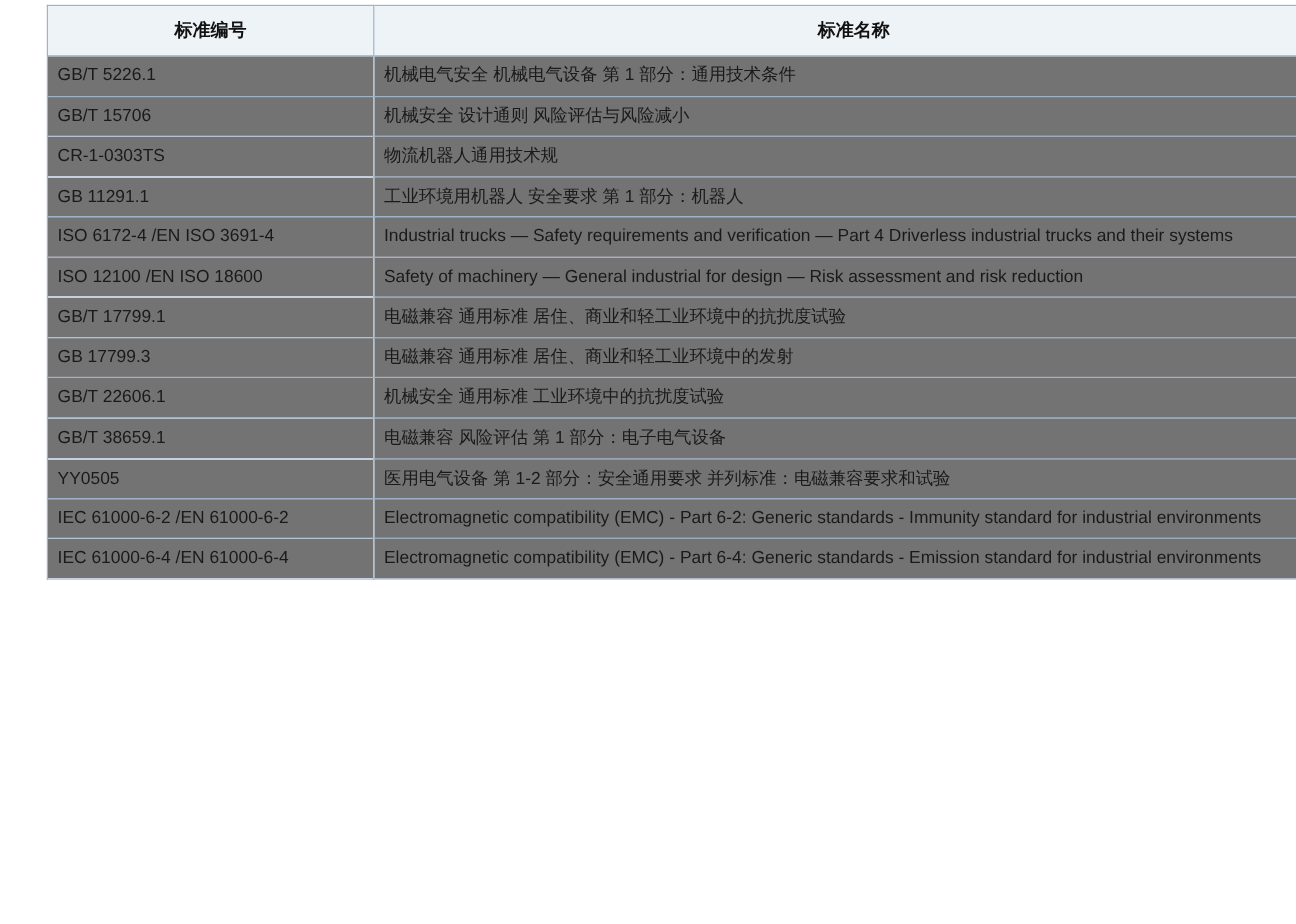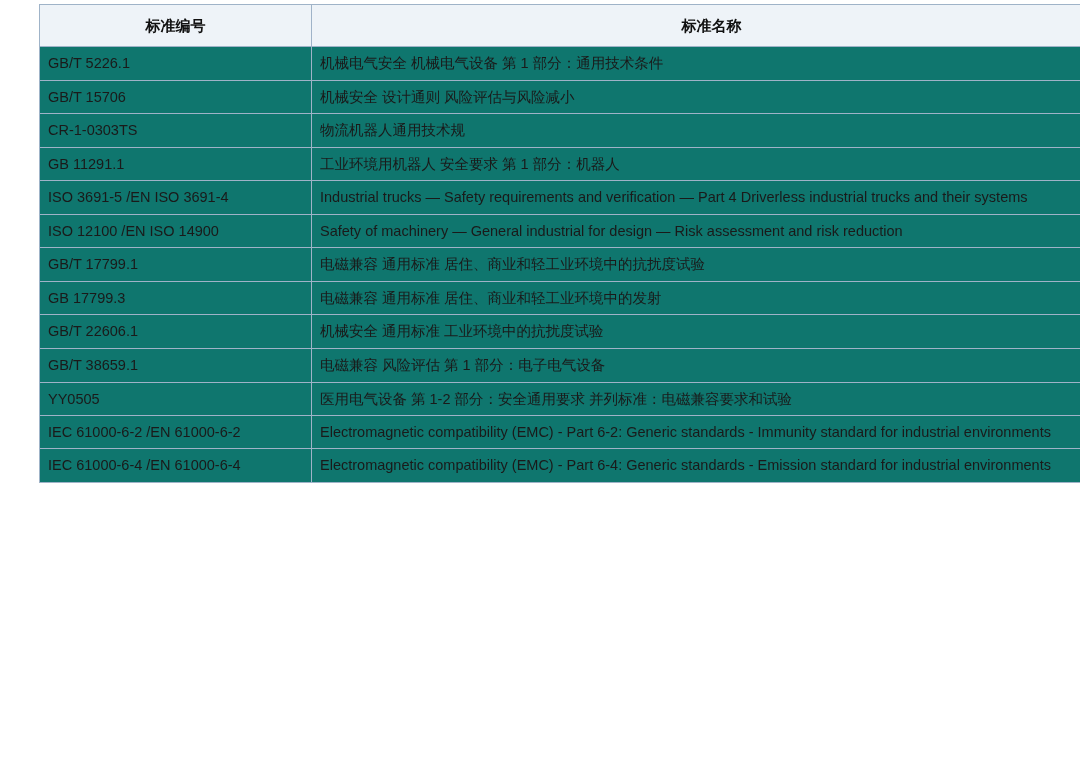--- a/index.html
+++ b/index.html
@@ -36,21 +36,21 @@
     background: #eef3f8;
     text-align: center;
     font-weight: bold;
     height: 33px;
     padding: 4px 6px;
     font-size: 15px;
     color: #111;
   }
   table.std-table tbody td {
     padding: 6px 8px;
-    background: #0f766e;
+    background: #737373;
   }
   col.c-code { width: 272px; }
   col.c-name { width: 800px; }
   td.code {
     text-align: left;
     white-space: nowrap;
     overflow: hidden;
   }
   td.name {
     text-align: left;
@@ -84,25 +84,25 @@
       </tr>
       <tr>
         <td class="code">CR-1-0303TS</td>
         <td class="name">物流机器人通用技术规</td>
       </tr>
       <tr>
         <td class="code">GB 11291.1</td>
         <td class="name">工业环境用机器人 安全要求 第 1 部分：机器人</td>
       </tr>
       <tr class="tall">
-        <td class="code">ISO 3691-5 /EN ISO 3691-4</td>
+        <td class="code">ISO 6172-4 /EN ISO 3691-4</td>
         <td class="name">Industrial trucks — Safety requirements and verification — Part 4 Driverless industrial trucks and their systems</td>
       </tr>
       <tr>
-        <td class="code">ISO 12100 /EN ISO 14900</td>
+        <td class="code">ISO 12100 /EN ISO 18600</td>
         <td class="name">Safety of machinery — General industrial for design — Risk assessment and risk reduction</td>
       </tr>
       <tr>
         <td class="code">GB/T 17799.1</td>
         <td class="name">电磁兼容 通用标准 居住、商业和轻工业环境中的抗扰度试验</td>
       </tr>
       <tr>
         <td class="code">GB 17799.3</td>
         <td class="name">电磁兼容 通用标准 居住、商业和轻工业环境中的发射</td>
       </tr>

